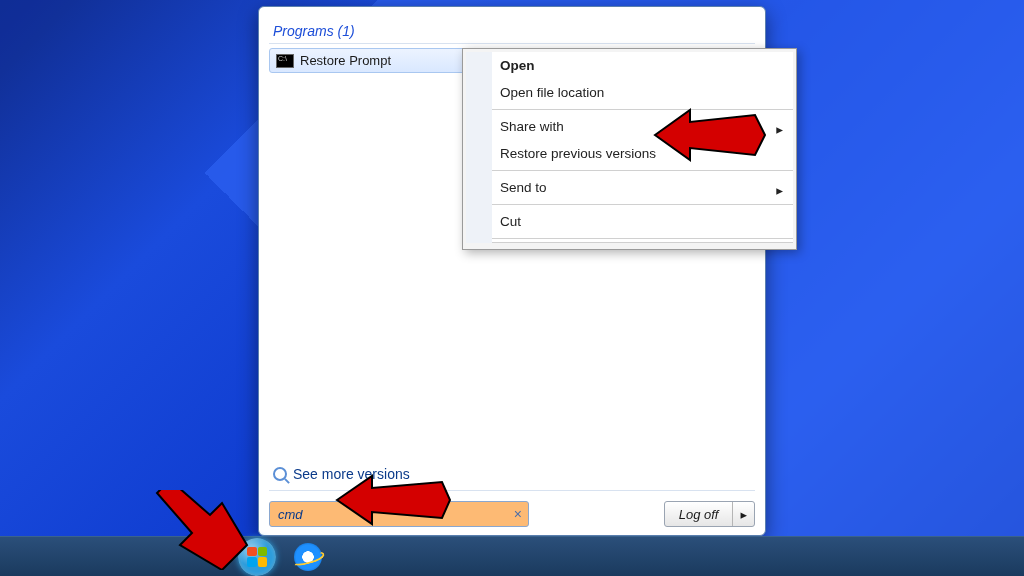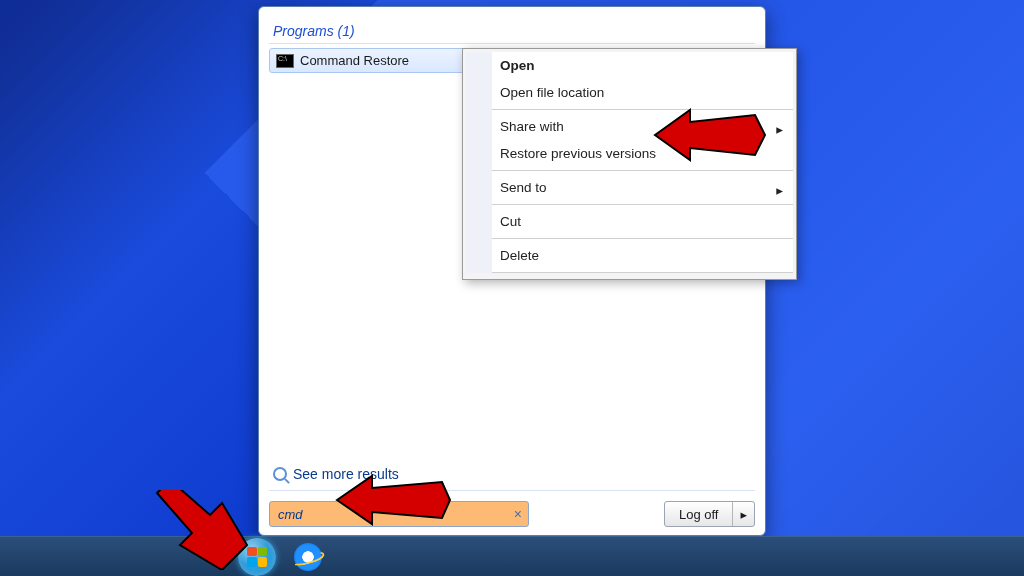--- a/index.html
+++ b/index.html
@@ -124,21 +124,21 @@
     font-style:italic; color:#0a3a8a;
     position:relative;
   }
   .search-box .xbtn{margin-left:auto; color:#4a6ea8; font-style:normal; cursor:pointer; font-size:14px;}
   .logoff-btn{
     height:26px;
     border:1px solid #9aa4b2; border-radius:3px;
     background:linear-gradient(#fff,#e6e6e6);
     display:flex; align-items:center;
   }
-  .logoff-btn .lbl{padding:0 14px;}
+  .logoff-btn .lbl{padding:0 14px;font-style:italic;}
   .logoff-btn .split{border-left:1px solid #b5b5b5; height:100%; display:flex; align-items:center; padding:0 7px;}
 
   
   .context-menu{
     position:absolute;
     left:462px; top:48px;
     width:335px;
     background:#f4f4f4;
     border:1px solid #9a9a9a;
     box-shadow:3px 3px 10px rgba(0,0,0,.3);
@@ -172,26 +172,26 @@
 </head>
 <body>
 
 <div class="bg"></div>
 
 <div class="start-panel">
   <div class="panel-content">
     <div class="section-header">Programs (1)</div>
     <div class="result-row">
       <span class="cmd-icon"></span>
-      <span>Command Restore</span>
+      <span>Restore Prompt</span>
     </div>
   </div>
   <div class="see-more">
     <span class="magnifier"></span>
-    <span>See more results</span>
+    <span>See more versions</span>
   </div>
   <div class="panel-footer">
     <div class="search-box">
       <span>cmd</span>
       <span class="xbtn">×</span>
     </div>
     <div style="flex:1"></div>
     <div class="logoff-btn">
       <span class="lbl">Log off</span>
       <span class="split">
@@ -212,21 +212,20 @@
     </div>
     <div class="cm-item">Restore previous versions</div>
     <div class="cm-sep"></div>
     <div class="cm-item">
       <span>Send to</span>
       <span class="arrow">▸</span>
     </div>
     <div class="cm-sep"></div>
     <div class="cm-item">Cut</div>
     <div class="cm-sep"></div>
-    <div class="cm-item">Delete</div>
     <div class="cm-sep"></div>
   </div>
 </div>
 
 <div class="taskbar">
   <div class="start-orb">
     <span></span>
       <span></span>
       <span></span>
       <span></span>

